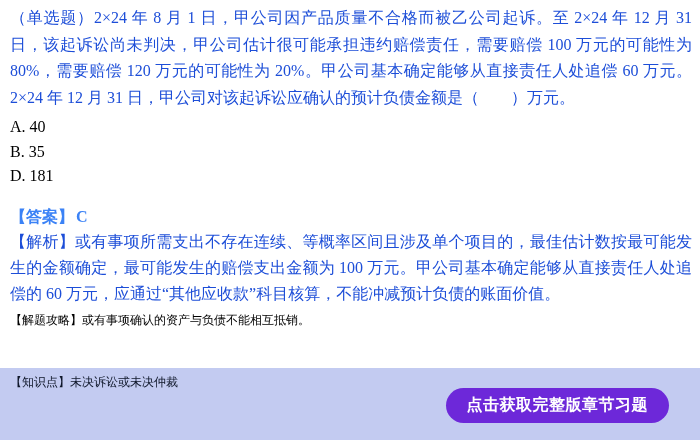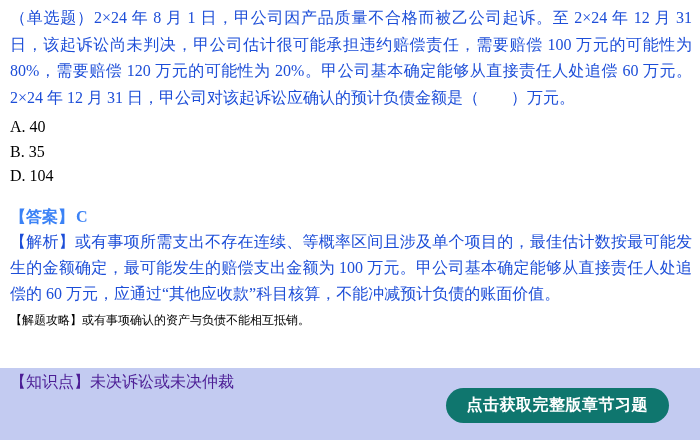--- a/index.html
+++ b/index.html
@@ -45,53 +45,53 @@
     color: #000000;
   }
   .footer {
     position: absolute;
     left: 0; bottom: 0;
     width: 700px; height: 72px;
     background: #c3cbf1;
   }
   .kp-row {
     padding: 2px 0 0 10px;
-    font-size: 16px;
+    font-size: 12px;
     line-height: 24px;
-    color: #4c1d95;
+    color: #0f172a;
   }
   .cta-button {
     position: absolute;
     right: 31px; bottom: 17px;
     height: 35px;
     padding: 0 21px;
     border: none;
     border-radius: 18px;
-    background: #0f766e;
+    background: #6d28d9;
     color: #ffffff;
     font-family: "Liberation Sans", "DejaVu Sans", sans-serif;
     font-weight: bold;
     font-size: 16px;
     letter-spacing: 0.5px;
     display: flex;
     align-items: center;
     cursor: pointer;
   }
 </style>
 </head>
 <body>
 
 <div class="content">
 
   <p class="question-text"><span>（单选题）</span><span>2×24 年 8 月 1 日，甲公司因产品质量不合格而被乙公司起诉。至 2×24 年 12 月 31 日，该起诉讼尚未判决，甲公司估计很可能承担违约赔偿责任，需要赔偿 100 万元的可能性为 80%，需要赔偿 120 万元的可能性为 20%。甲公司基本确定能够从直接责任人处追偿 60 万元。2×24 年 12 月 31 日，甲公司对该起诉讼应确认的预计负债金额是（　　）万元。</span></p>
 
   <div class="options">
     <div class="option-row">A. 40</div>
     <div class="option-row">B. 35</div>
-    <div class="option-row">D. 104</div>
+    <div class="option-row">D. 181</div>
   </div>
 
   <div class="answer-row"><span>【答案】</span><span class="answer-value">C</span></div>
 
   <p class="analysis-text"><span>【解析】</span><span>或有事项所需支出不存在连续、等概率区间且涉及单个项目的，最佳估计数按最可能发生的金额确定，最可能发生的赔偿支出金额为 100 万元。甲公司基本确定能够从直接责任人处追偿的 60 万元，应通过“其他应收款”科目核算，不能冲减预计负债的账面价值。</span></p>
 
   <div class="strategy-row"><span>【解题攻略】</span><span>或有事项确认的资产与负债不能相互抵销。</span></div>
 
 </div>
 

